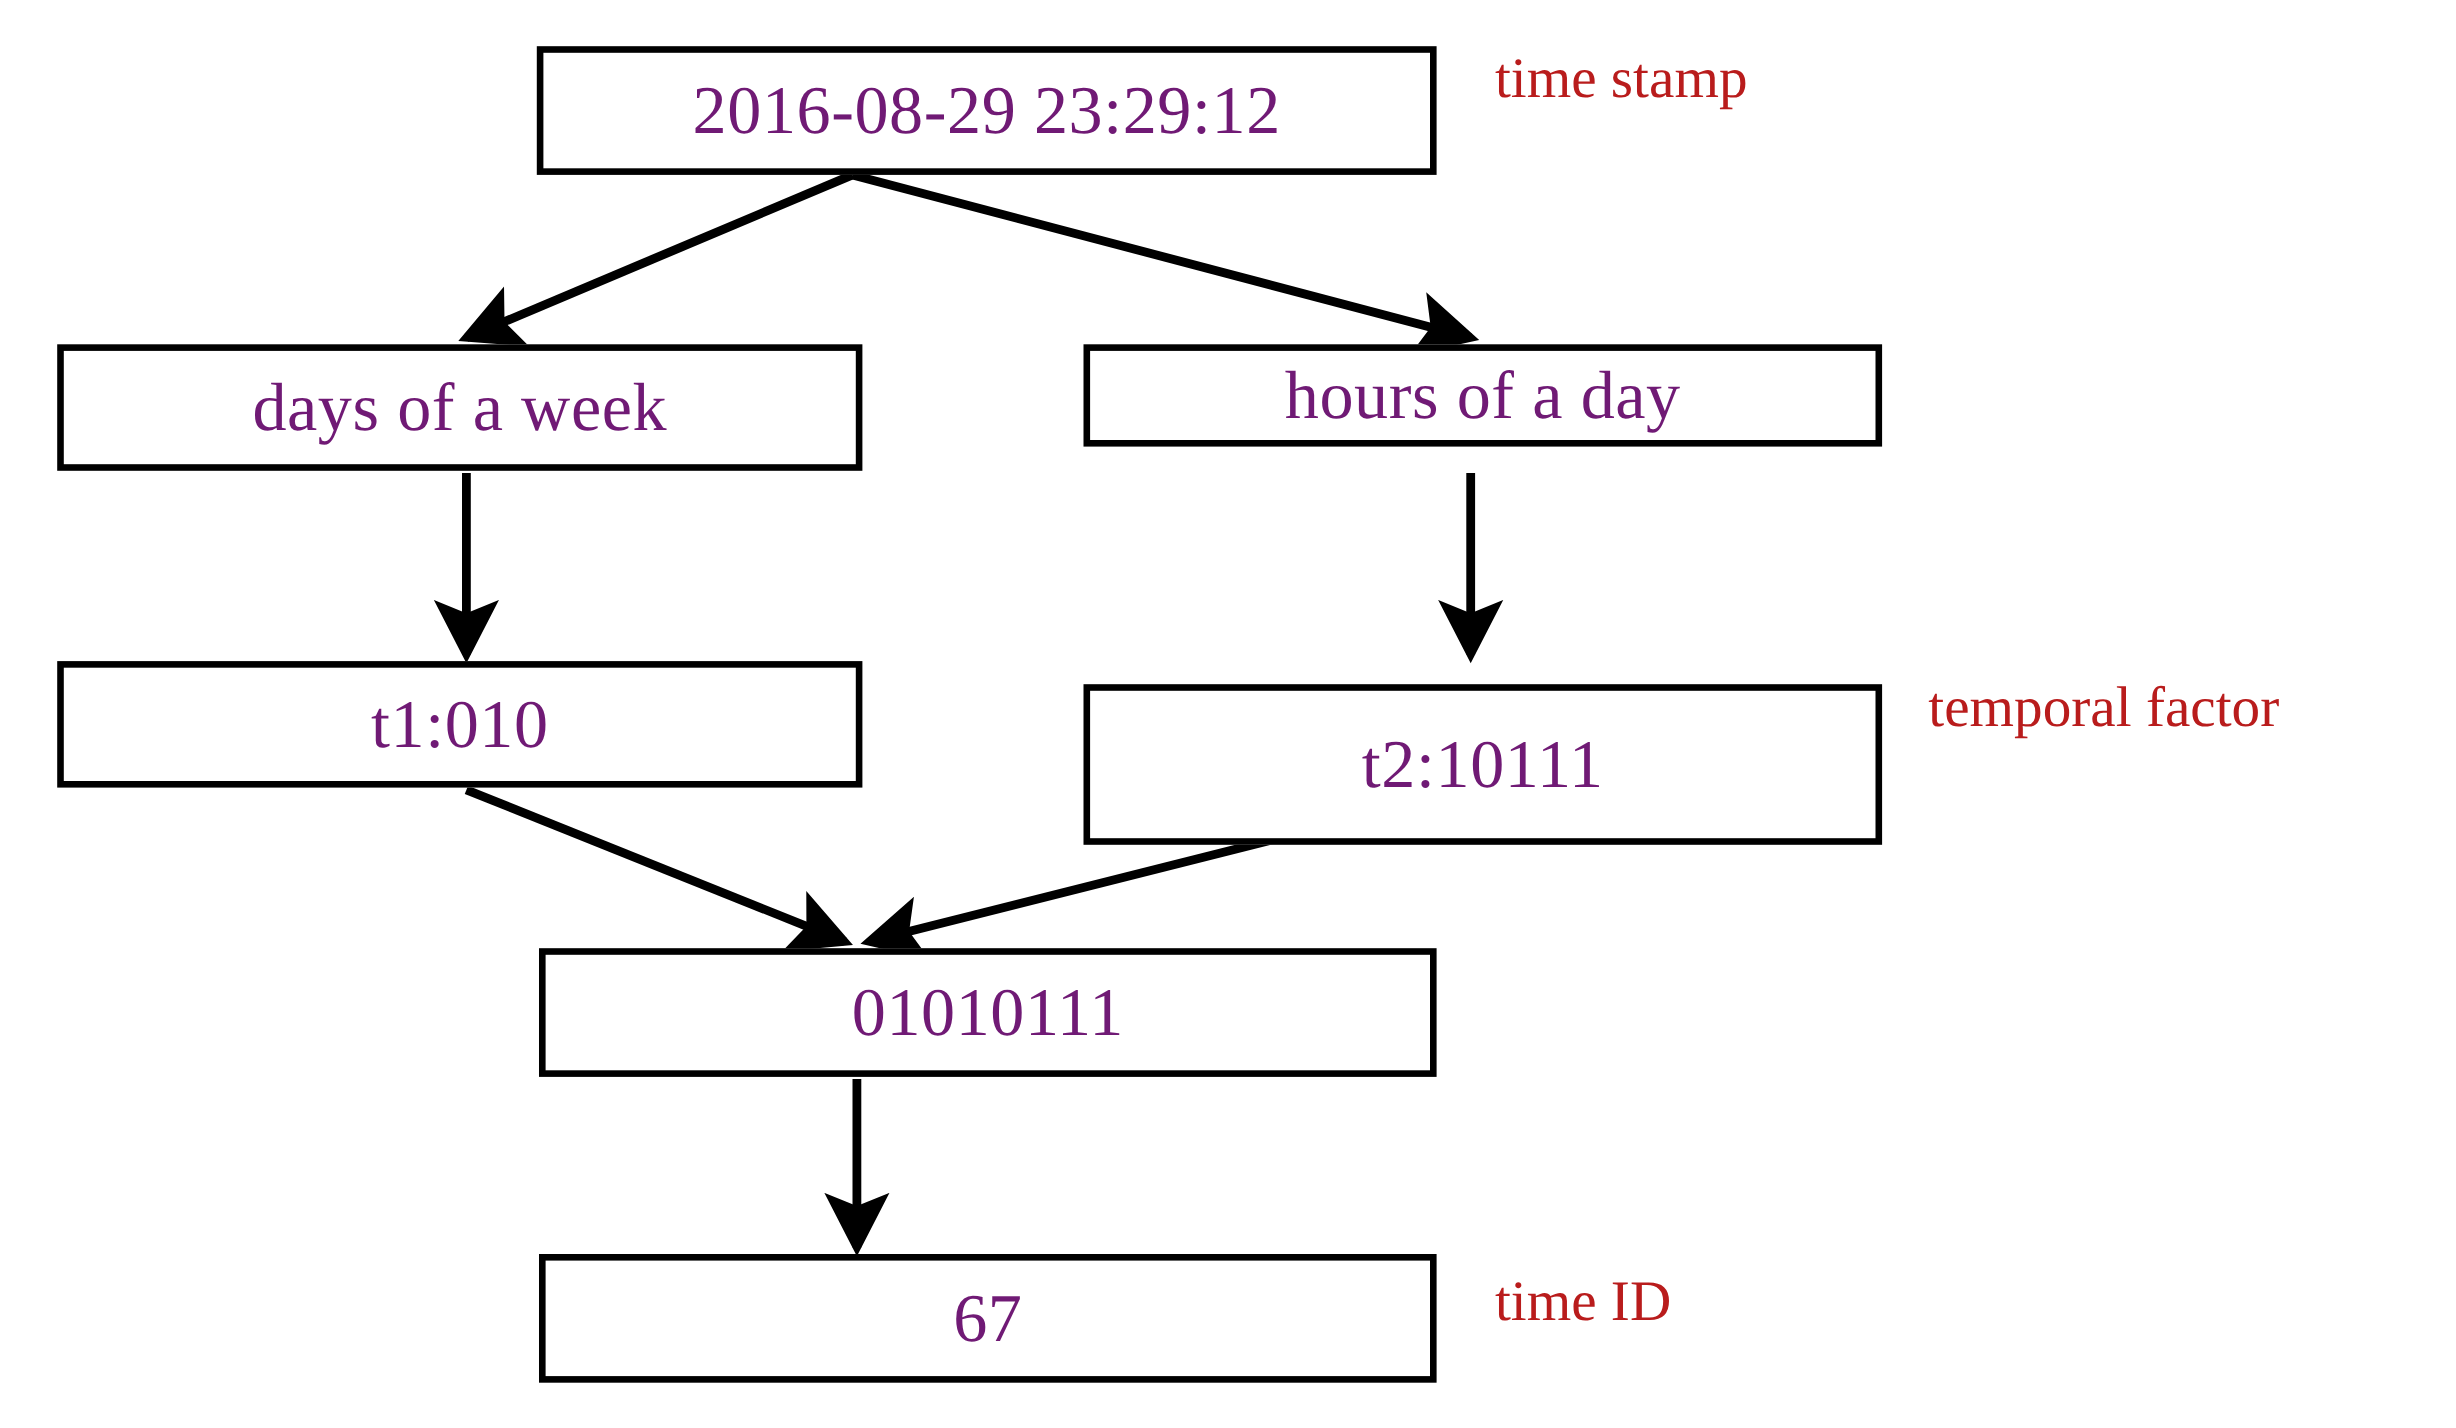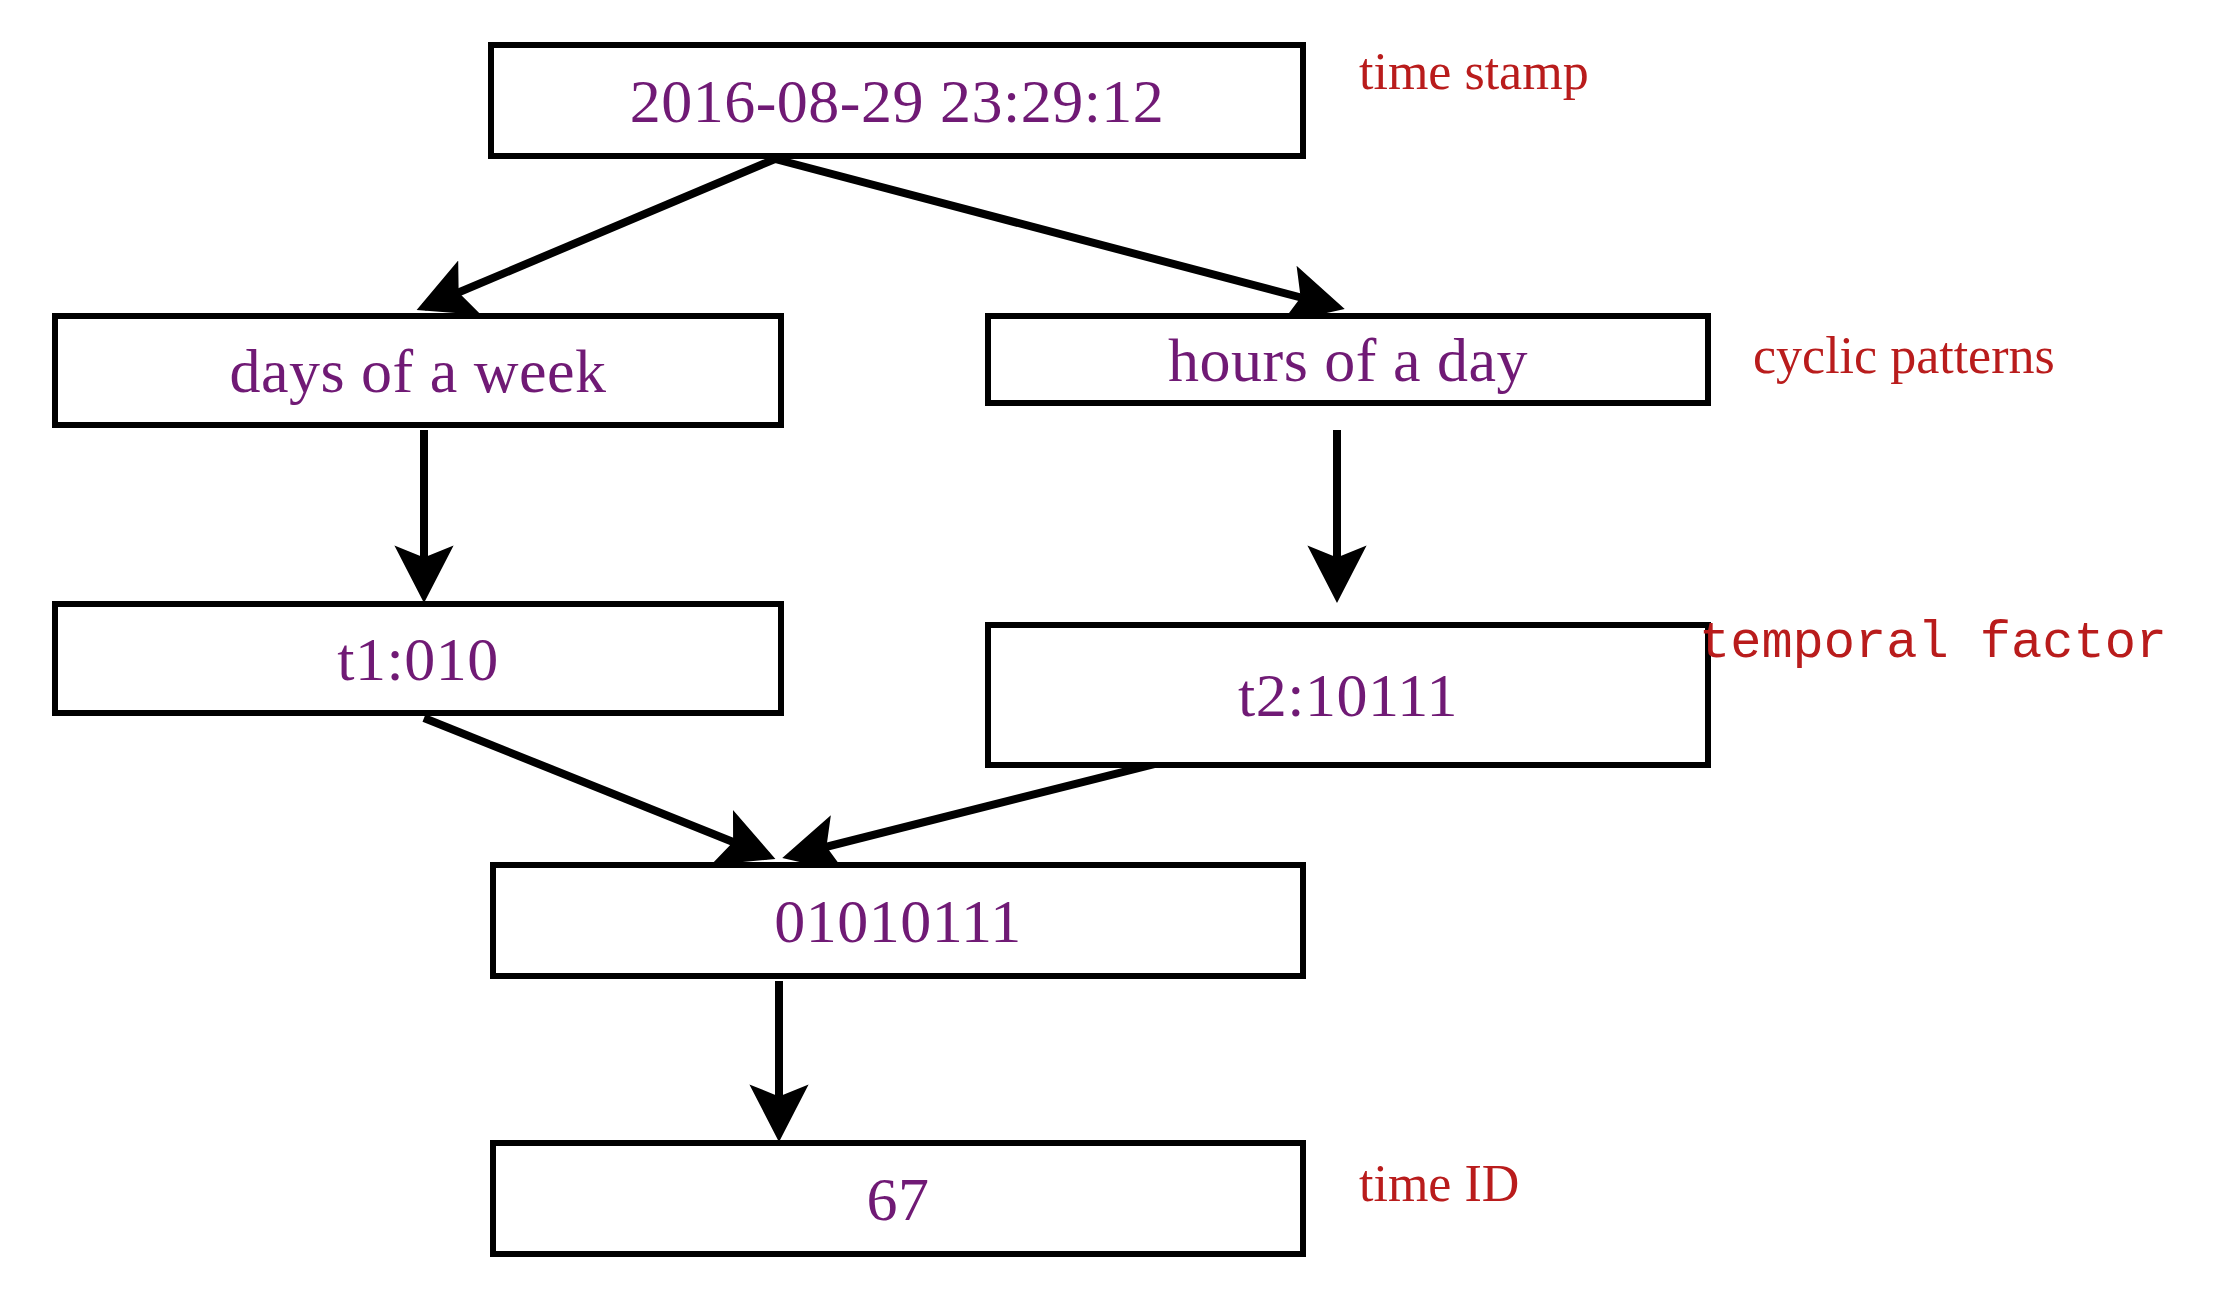--- a/index.html
+++ b/index.html
@@ -58,21 +58,21 @@
   .n-timestamp { left: 488px;  top: 42px;   width: 818px; height: 117px; }
   .n-dow       { left: 52px;   top: 313px;  width: 732px; height: 115px; }
   .n-hod       { left: 985px;  top: 313px;  width: 726px; height: 93px; }
   .n-t1        { left: 52px;   top: 601px;  width: 732px; height: 115px; }
   .n-t2        { left: 985px;  top: 601px;  width: 726px; height: 146px; margin-top: 21px; }
   .n-binary    { left: 490px;  top: 862px;  width: 816px; height: 117px; text-align: center; }
   .n-timeid    { left: 490px;  top: 1140px; width: 816px; height: 117px; }
   
   .l-timestamp { left: 1359px; top: 46px;   }
   .l-cyclic    { left: 1753px; top: 330px;  }
-  .l-temporal  { left: 1699px; top: 618px; font-family: Liberation Mono, monospace;  }
+  .l-temporal  { left: 1753px; top: 618px;  }
   .l-binary    { left: 1359px; top: 880px;  }
   .l-timeid    { left: 1359px; top: 1158px; }
 </style>
 </head>
 <body>
 
 <div id="canvas">
 
   <svg id="edges" viewBox="0 0 2233 1298" width="2233" height="1298" xmlns="http://www.w3.org/2000/svg">
     <defs>
@@ -119,20 +119,19 @@
   <div class="node n-binary">
     <span class="node-label">01010111</span>
   </div>
 
   <div class="node n-timeid">
     <span class="node-label">67</span>
   </div>
 
   <div class="side-label l-timestamp">time stamp</div>
 
-  <div class="side-label l-cyclic">cyclic patterns</div>
 
   <div class="side-label l-temporal">temporal factor</div>
 
 
   <div class="side-label l-timeid">time ID</div>
 
 </div>
 
 </body></html>

